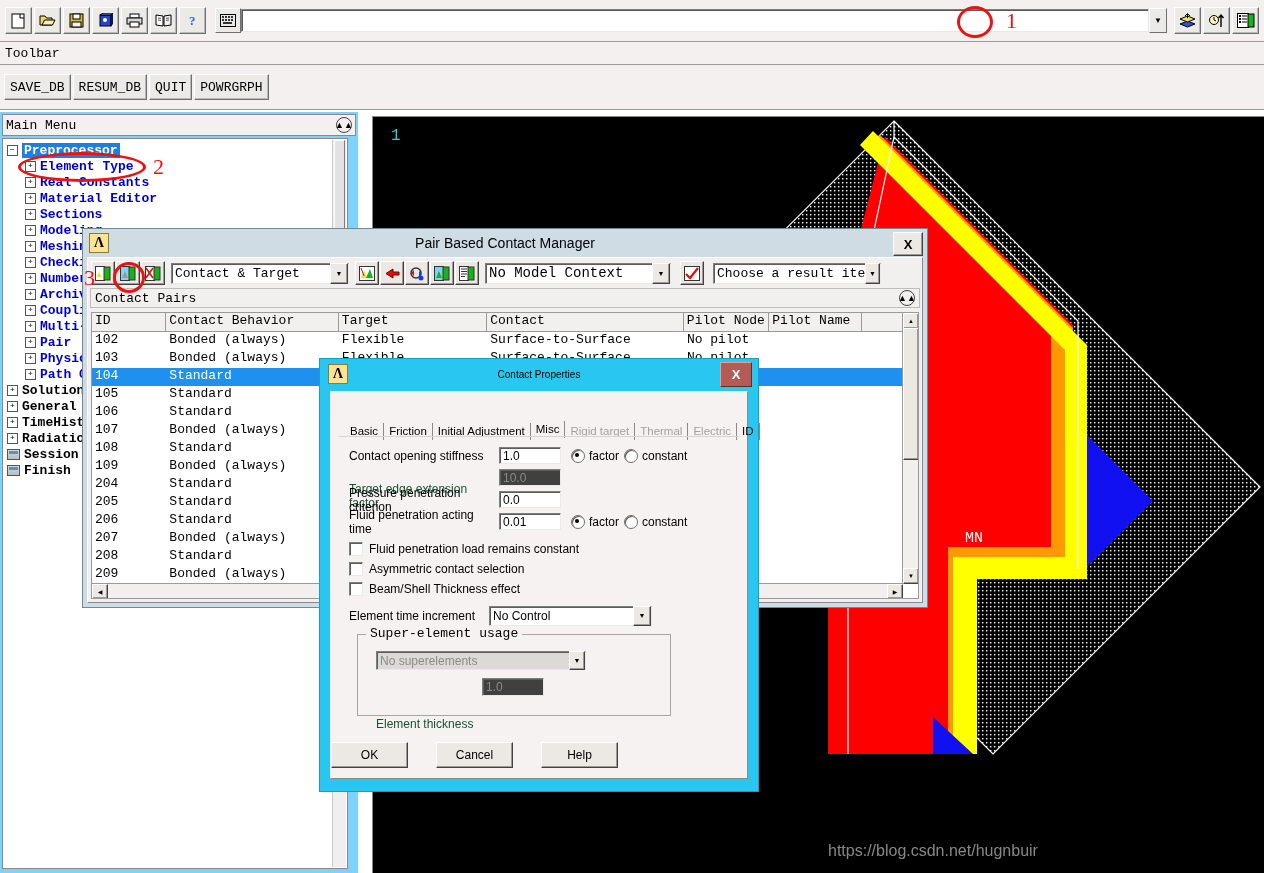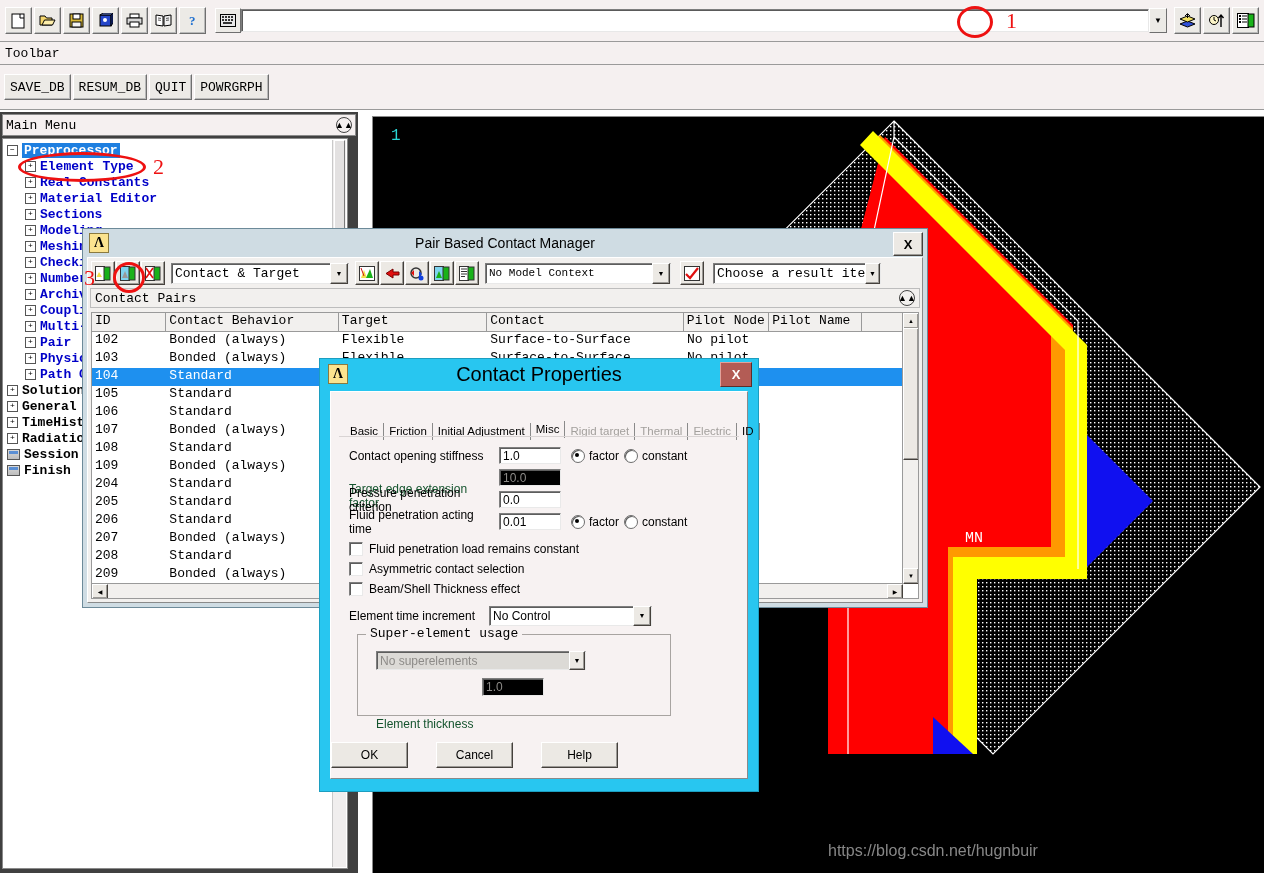--- a/index.html
+++ b/index.html
@@ -77,21 +77,21 @@
     height:22px;background:#eceae6;
     border:1px solid #ffffff;border-right-color:#6f6f6f;border-bottom-color:#6f6f6f;
     box-shadow:inset -1px -1px 0 #b9b9b9;
     font-family:"Liberation Mono", monospace;font-size:13px;
     padding:1px 5px;margin-right:2px;display:flex;align-items:center;cursor:default;
   }
 
   
   #tree-panel{
     position:absolute;left:0;top:112px;width:358px;height:761px;
-    background:#404040;box-sizing:border-box;
+    background:#7dd3fc;box-sizing:border-box;
   }
   #tree-header{
     height:22px;border:1px solid #8a8a8a;background:#f5f0f0;
     display:flex;align-items:center;justify-content:space-between;
     padding:0 3px;box-sizing:border-box;margin:2px;
   }
   #tree-header .t{font-family:"Liberation Mono", monospace;font-size:13px;}
   .circ-chev{
     width:14px;height:14px;border:1px solid #444;border-radius:50%;
     display:flex;align-items:center;justify-content:center;font-size:9px;line-height:1;
@@ -172,21 +172,21 @@
     box-shadow:inset -1px -1px 0 #9c9a96;
     font-family:"Liberation Sans",sans-serif;font-size:12px;
     display:flex;align-items:center;justify-content:center;cursor:default;
   }
   .w-field{
     background:#fff;border:1px solid #7e7e7e;border-right-color:#e9e9e9;border-bottom-color:#e9e9e9;
     box-shadow:inset 1px 1px 0 #5d5d5d;
     font-family:"Liberation Sans",sans-serif;font-size:12px;
     padding:0 3px;box-sizing:border-box;outline:none;
   }
-  .w-field.dis{background:#000000;color:#8d8b88;}
+  .w-field.dis{background:#404040;color:#8d8b88;}
   .w-combo{
     display:flex;align-items:center;
     background:#fff;border:1px solid #7e7e7e;border-right-color:#e9e9e9;border-bottom-color:#e9e9e9;
     box-shadow:inset 1px 1px 0 #5d5d5d;box-sizing:border-box;
   }
   .w-combo .txt{flex:1;padding:0 3px;font-size:12px;overflow:hidden;white-space:nowrap;}
   .w-combo .arw{
     width:16px;height:100%;background:#ece9e4;
     border:1px solid #fff;border-right-color:#45413c;border-bottom-color:#45413c;
     box-shadow:inset -1px -1px 0 #9c9a96;
@@ -289,21 +289,21 @@
     position:absolute;left:319px;top:358px;width:440px;height:434px;
     background:#28c6f0;border:1px solid #1c9ec0;box-sizing:border-box;
   }
   #cp-title{height:30px;display:flex;align-items:center;position:relative;}
   #cp-title .logo{
     width:18px;height:18px;margin-left:8px;background:#fbe38f;border:1px solid #8a7a40;
     display:flex;align-items:center;justify-content:center;
     font-family:"Liberation Serif",serif;font-weight:bold;font-size:14px;
   }
   #cp-title .cap{
-    position:absolute;left:0;right:0;text-align:center;font-size:20px;color:#000;
+    position:absolute;left:0;right:0;text-align:center;font-size:10px;color:#000;
   }
   #cp-close{
     position:absolute;right:6px;top:3px;width:30px;height:23px;
     background:#b35c55;color:#fff;font-weight:bold;font-size:13px;
     border:1px solid #e2a29b;border-right-color:#5d2d29;border-bottom-color:#5d2d29;
     display:flex;align-items:center;justify-content:center;
   }
   #cp-body{
     position:absolute;left:10px;top:32px;right:10px;bottom:12px;
     background:#f7f2f2;border:1px solid #fff;border-right-color:#8a8a8a;border-bottom-color:#8a8a8a;
@@ -665,21 +665,21 @@
               <rect x="2" y="2.5" width="6" height="1"></rect>
               <rect x="2" y="5" width="6" height="1"></rect>
               <rect x="2" y="7.5" width="6" height="1"></rect>
               <rect x="2" y="10" width="4" height="1"></rect>
             </g>
             <rect x="9" y="1" width="6" height="13" fill="#19b219" stroke="#333"></rect>
           </svg>
       </div>
 
       <div class="w-combo" style="width:186px;height:21px;margin-left:5px;">
-        <span class="txt mono" style="font-size:11px">No Model Context</span>
+        <span class="txt mono" style="font-size:14px">No Model Context</span>
         <span class="arw">▼</span>
       </div>
 
       <div class="pb-ico" style="margin-left:8px;">
         <svg width="16" height="15" viewBox="0 0 16 15">
             <rect x="0.5" y="0.5" width="15" height="14" fill="#fff" stroke="#333"></rect>
             <path d="M2 8 L6 12 L14 2" fill="none" stroke="#e01010" stroke-width="2.2"></path>
           </svg>
       </div>
 

